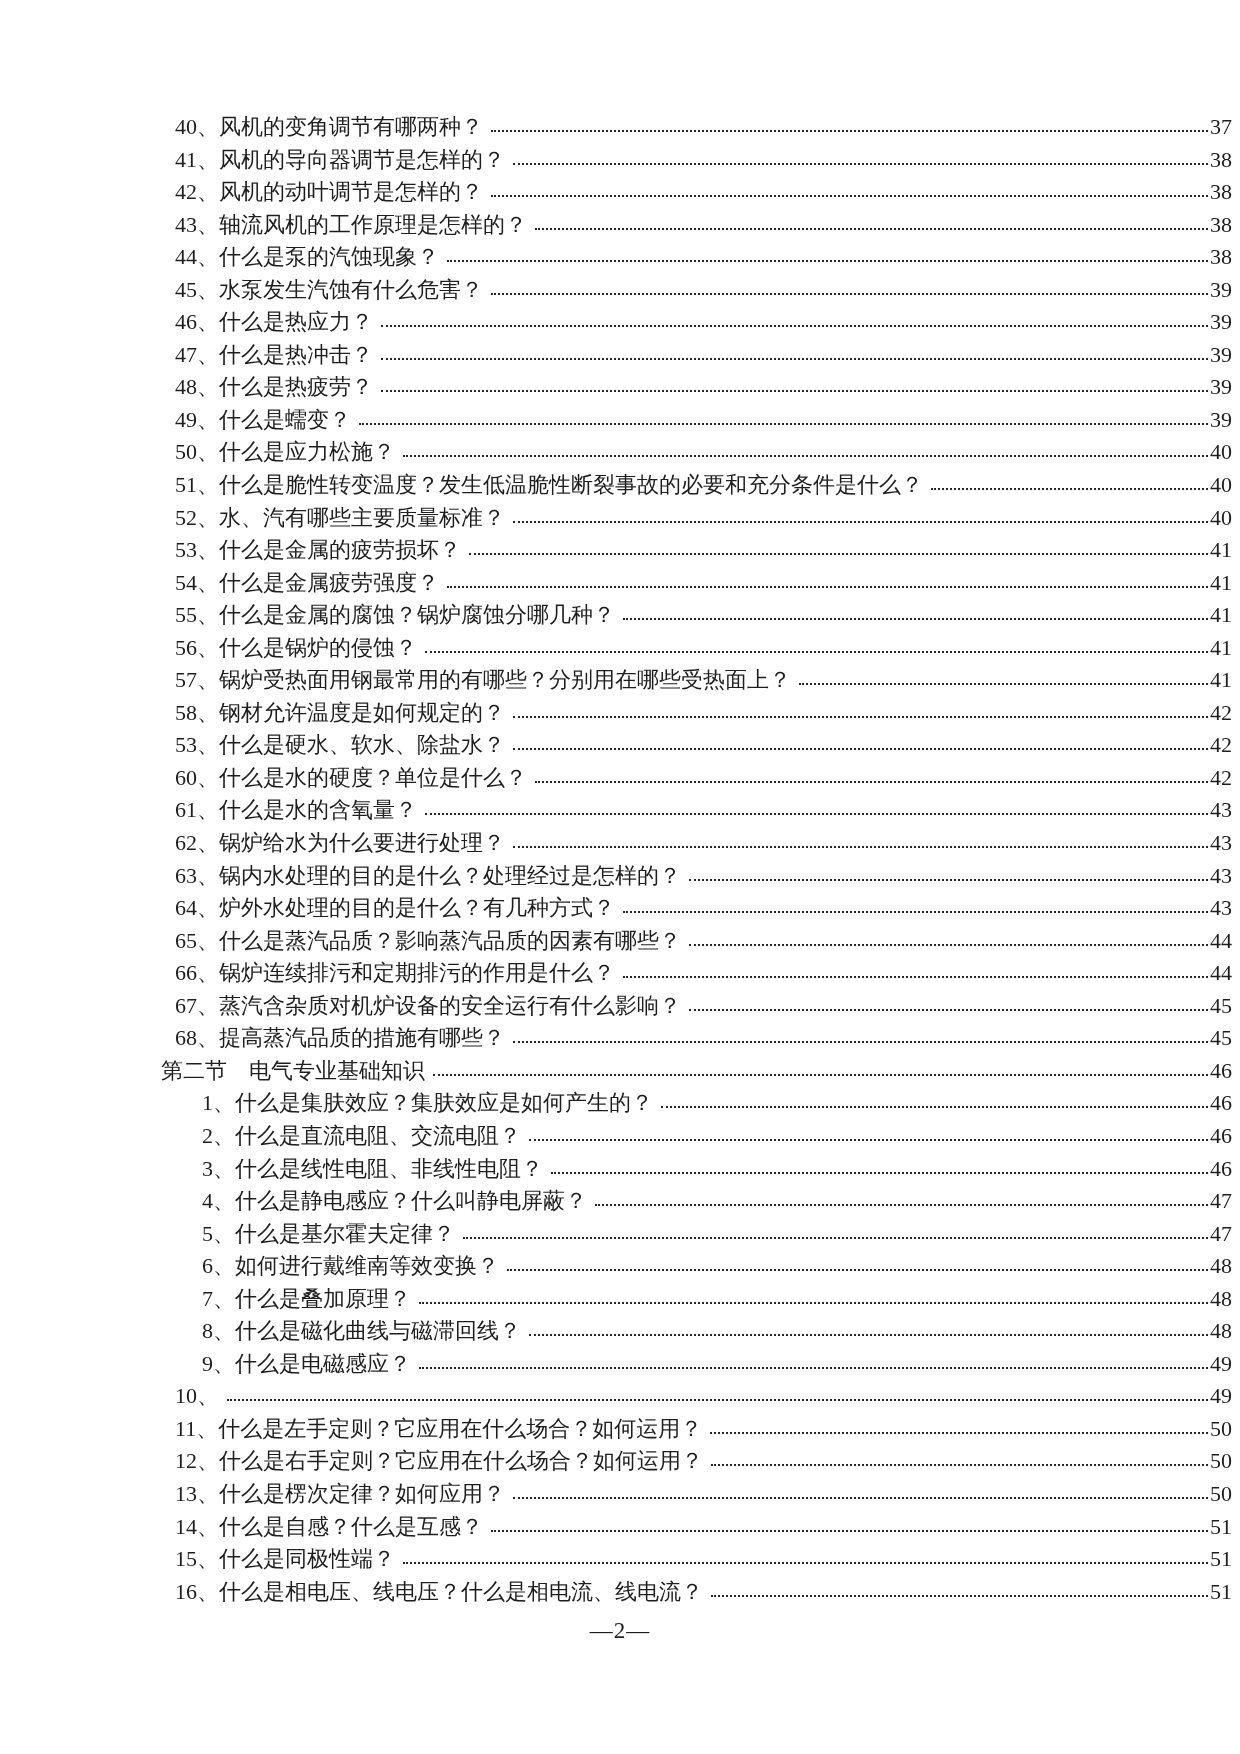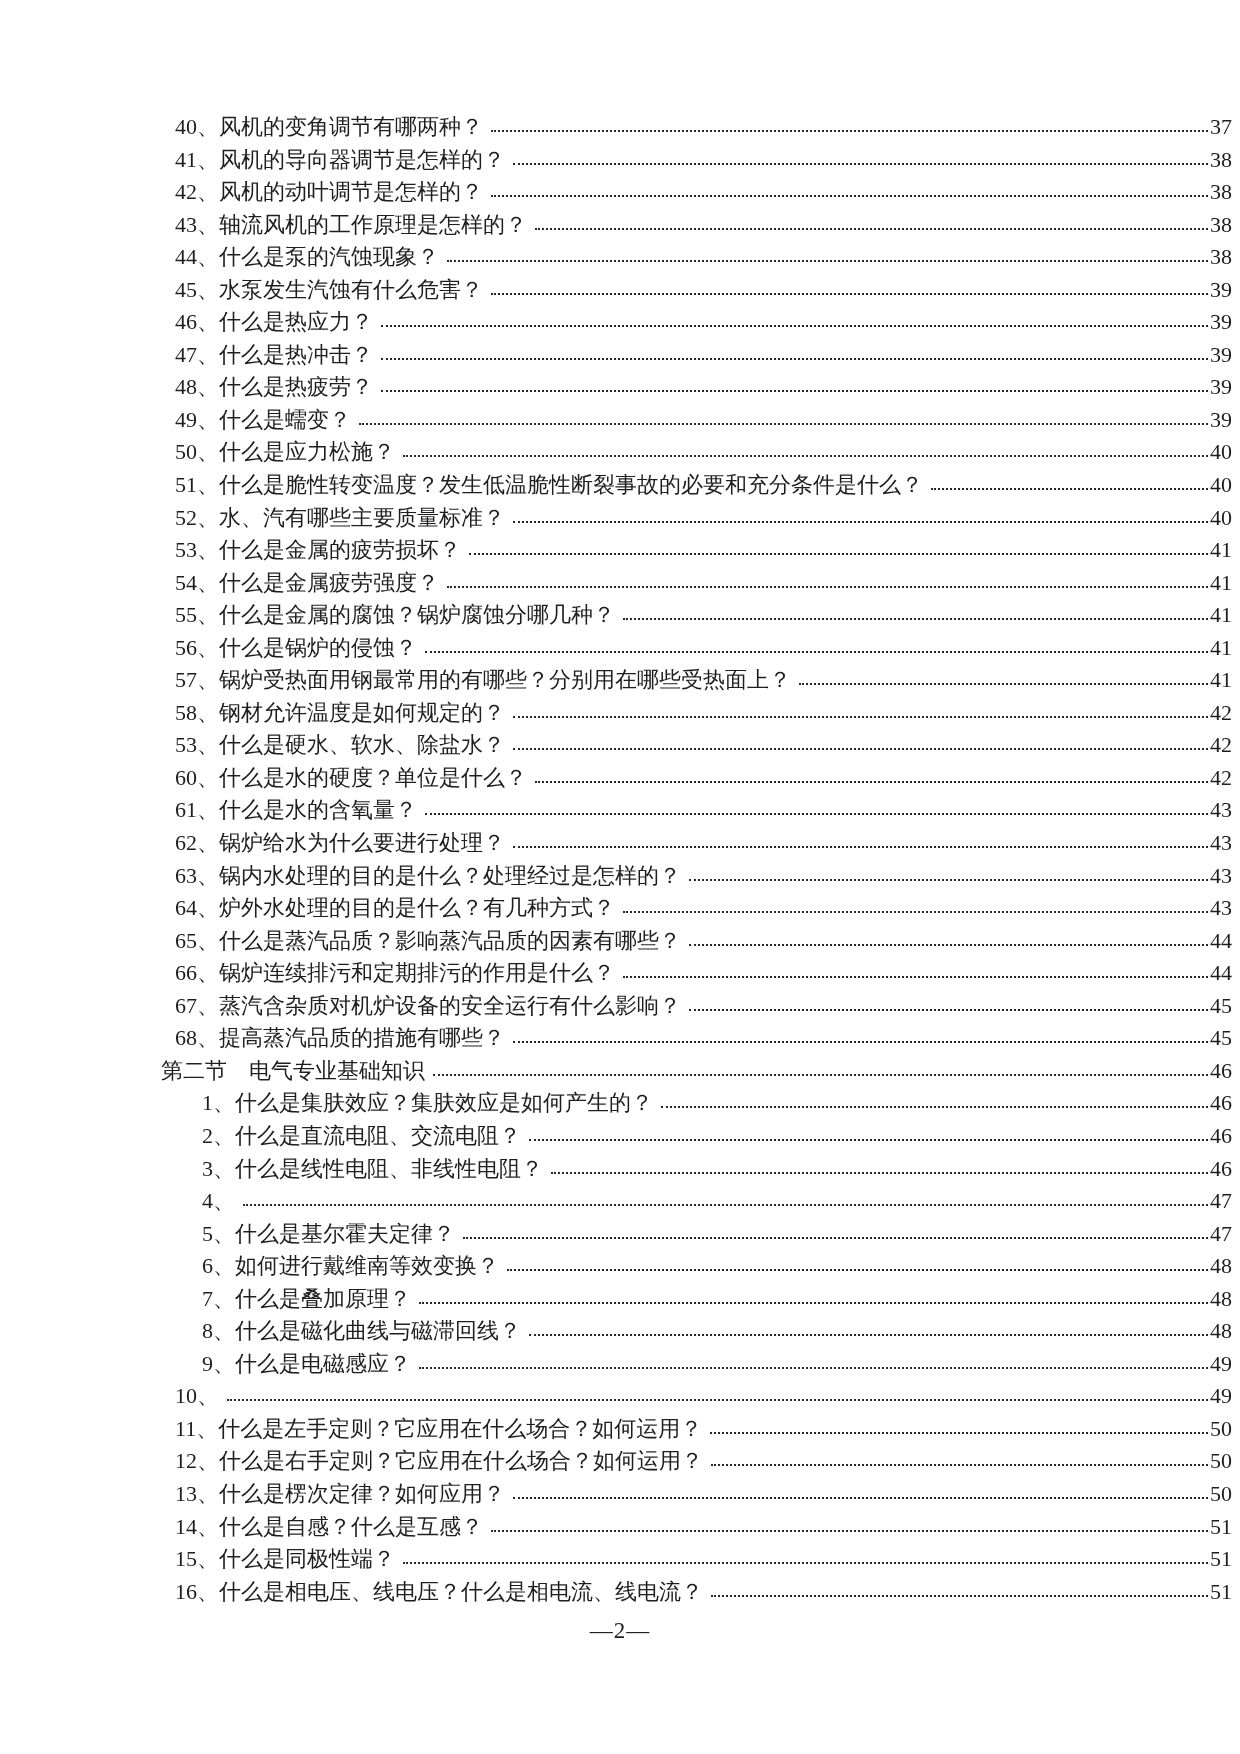--- a/index.html
+++ b/index.html
@@ -247,20 +247,21 @@
     <span class="pageno">46</span>
   </div>
       <div class="toc-row row-item d1">
     <span class="num">3、</span>
     <span class="title">什么是线性电阻、非线性电阻？</span>
     <span class="dots"></span>
     <span class="pageno">46</span>
   </div>
       <div class="toc-row row-item d1">
     <span class="num">4、</span>
+    <span class="title">什么是静电感应？什么叫静电屏蔽？</span>
     <span class="dots"></span>
     <span class="pageno">47</span>
   </div>
       <div class="toc-row row-item d1">
     <span class="num">5、</span>
     <span class="title">什么是基尔霍夫定律？</span>
     <span class="dots"></span>
     <span class="pageno">47</span>
   </div>
       <div class="toc-row row-item d1">

